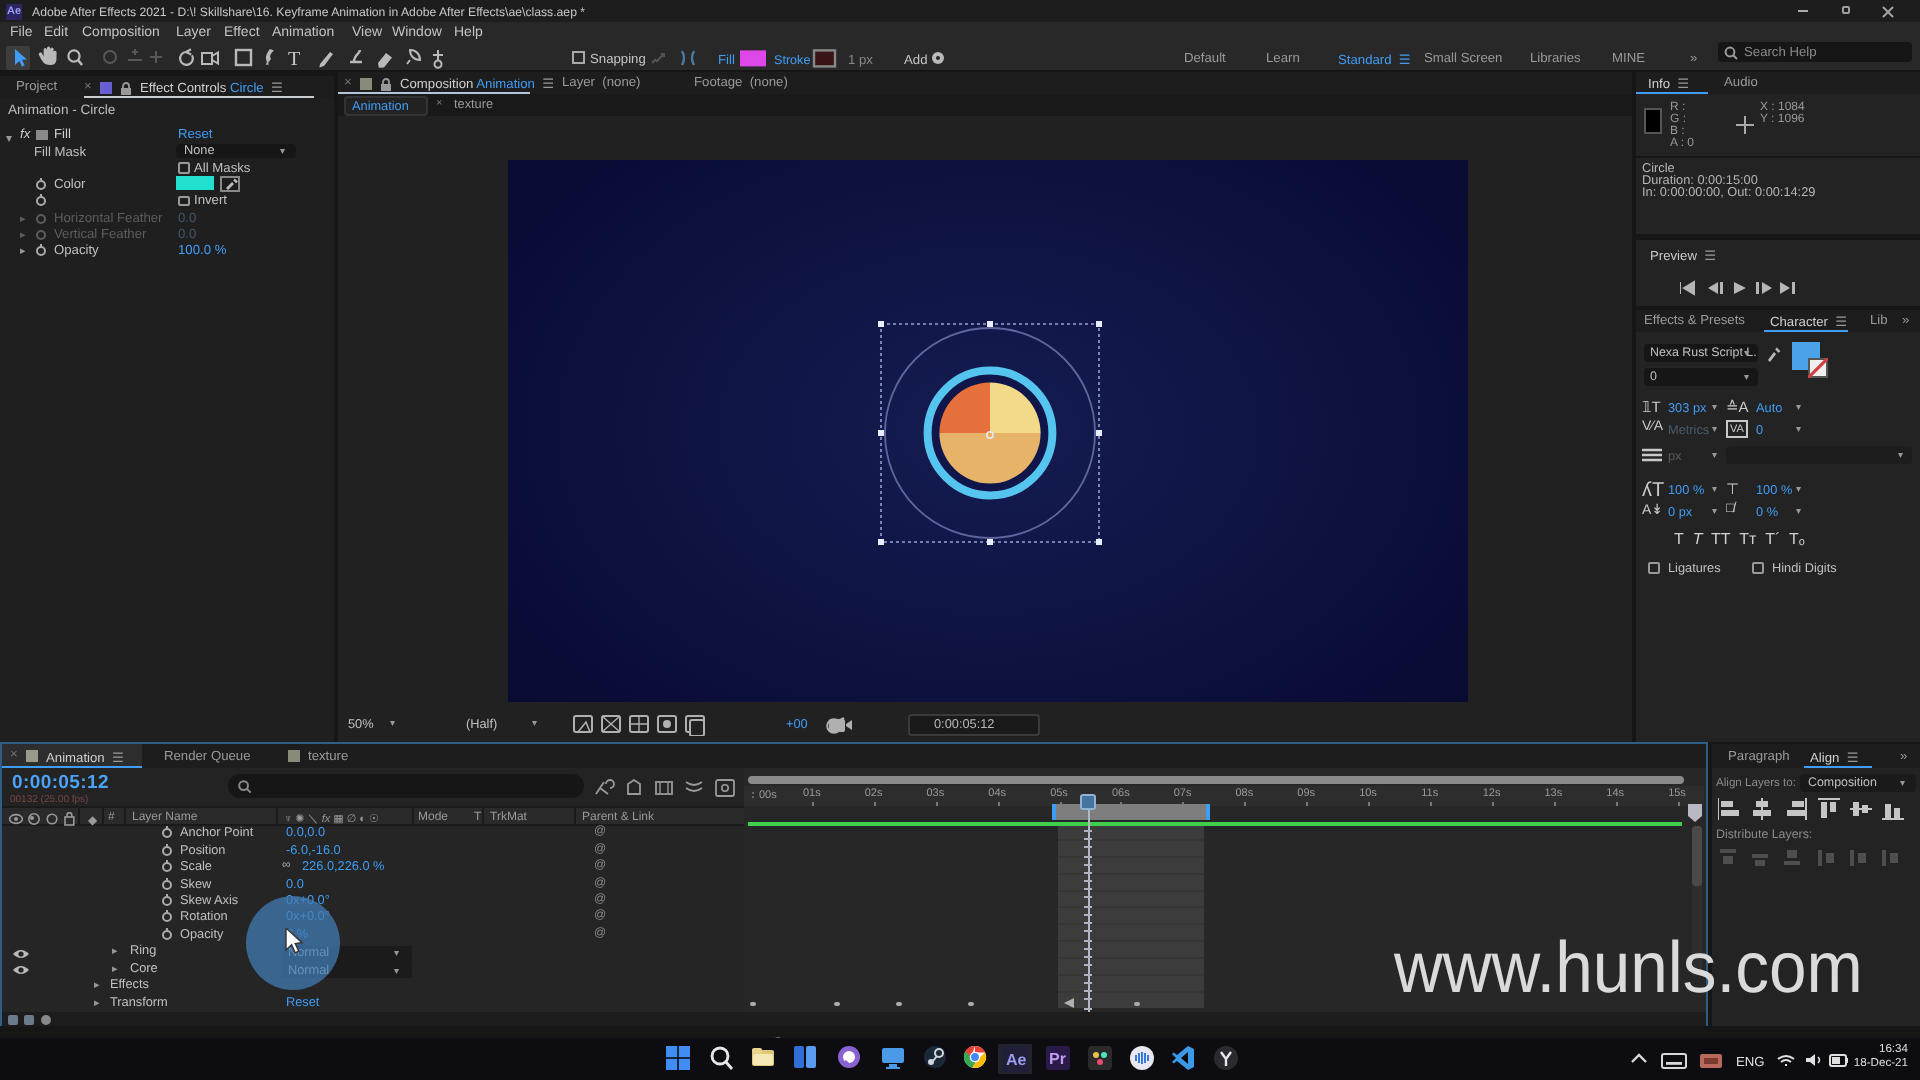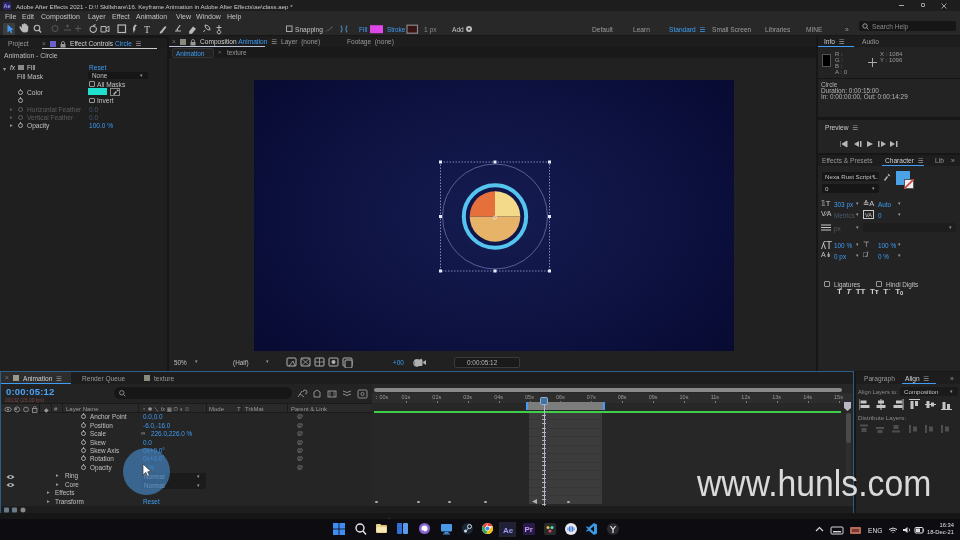--- a/index.html
+++ b/index.html
@@ -320,21 +320,21 @@
       <div class="tx" style="left:60px;top:86.5px;font-size:6.4px;color:#3f9df5;">100 %</div>
       <div class="tx" style="left:80px;top:86px;font-size:5px;color:#999;">▾</div>
 
       <div class="tx" style="left:3px;top:96px;font-size:7px;color:#c9c9c9;">A↡</div>
       <div class="tx" style="left:16px;top:97.5px;font-size:6.4px;color:#3f9df5;">0 px</div>
       <div class="tx" style="left:38px;top:97px;font-size:5px;color:#999;">▾</div>
       <div class="tx" style="left:45px;top:96px;font-size:7px;color:#c9c9c9;">□̸</div>
       <div class="tx" style="left:60px;top:97.5px;font-size:6.4px;color:#3f9df5;">0 %</div>
       <div class="tx" style="left:80px;top:97px;font-size:5px;color:#999;">▾</div>
 
-      <div class="tx" style="left:19px;top:110px;font-size:8px;color:#d0d0d0;font-weight:bold;margin-top:22px;">T&nbsp; <i>T</i>&nbsp; TT&nbsp; Tт&nbsp; T´&nbsp; Tₒ</div>
+      <div class="tx" style="left:19px;top:110px;font-size:8px;color:#d0d0d0;font-weight:normal;">T&nbsp; <i>T</i>&nbsp; TT&nbsp; Tт&nbsp; T´&nbsp; Tₒ</div>
 
       <div class="abs" style="left:6px;top:126px;width:6px;height:6px;border:1px solid #999;border-radius:1px;"></div>
       <div class="tx" style="left:16px;top:126px;font-size:6.4px;color:#c0c0c0;">Ligatures</div>
       <div class="abs" style="left:58px;top:126px;width:6px;height:6px;border:1px solid #999;border-radius:1px;"></div>
       <div class="tx" style="left:68px;top:126px;font-size:6.4px;color:#c0c0c0;">Hindi Digits</div>
     </div>
   </div>
   <div id="timeline" class="panel" style="left:0;top:371px;width:854px;height:142px;background:#232323;border:1px solid #2e5d86;">
 
     <div class="abs" style="left:0;top:0;width:852px;height:12px;background:#1d1d1d;">

